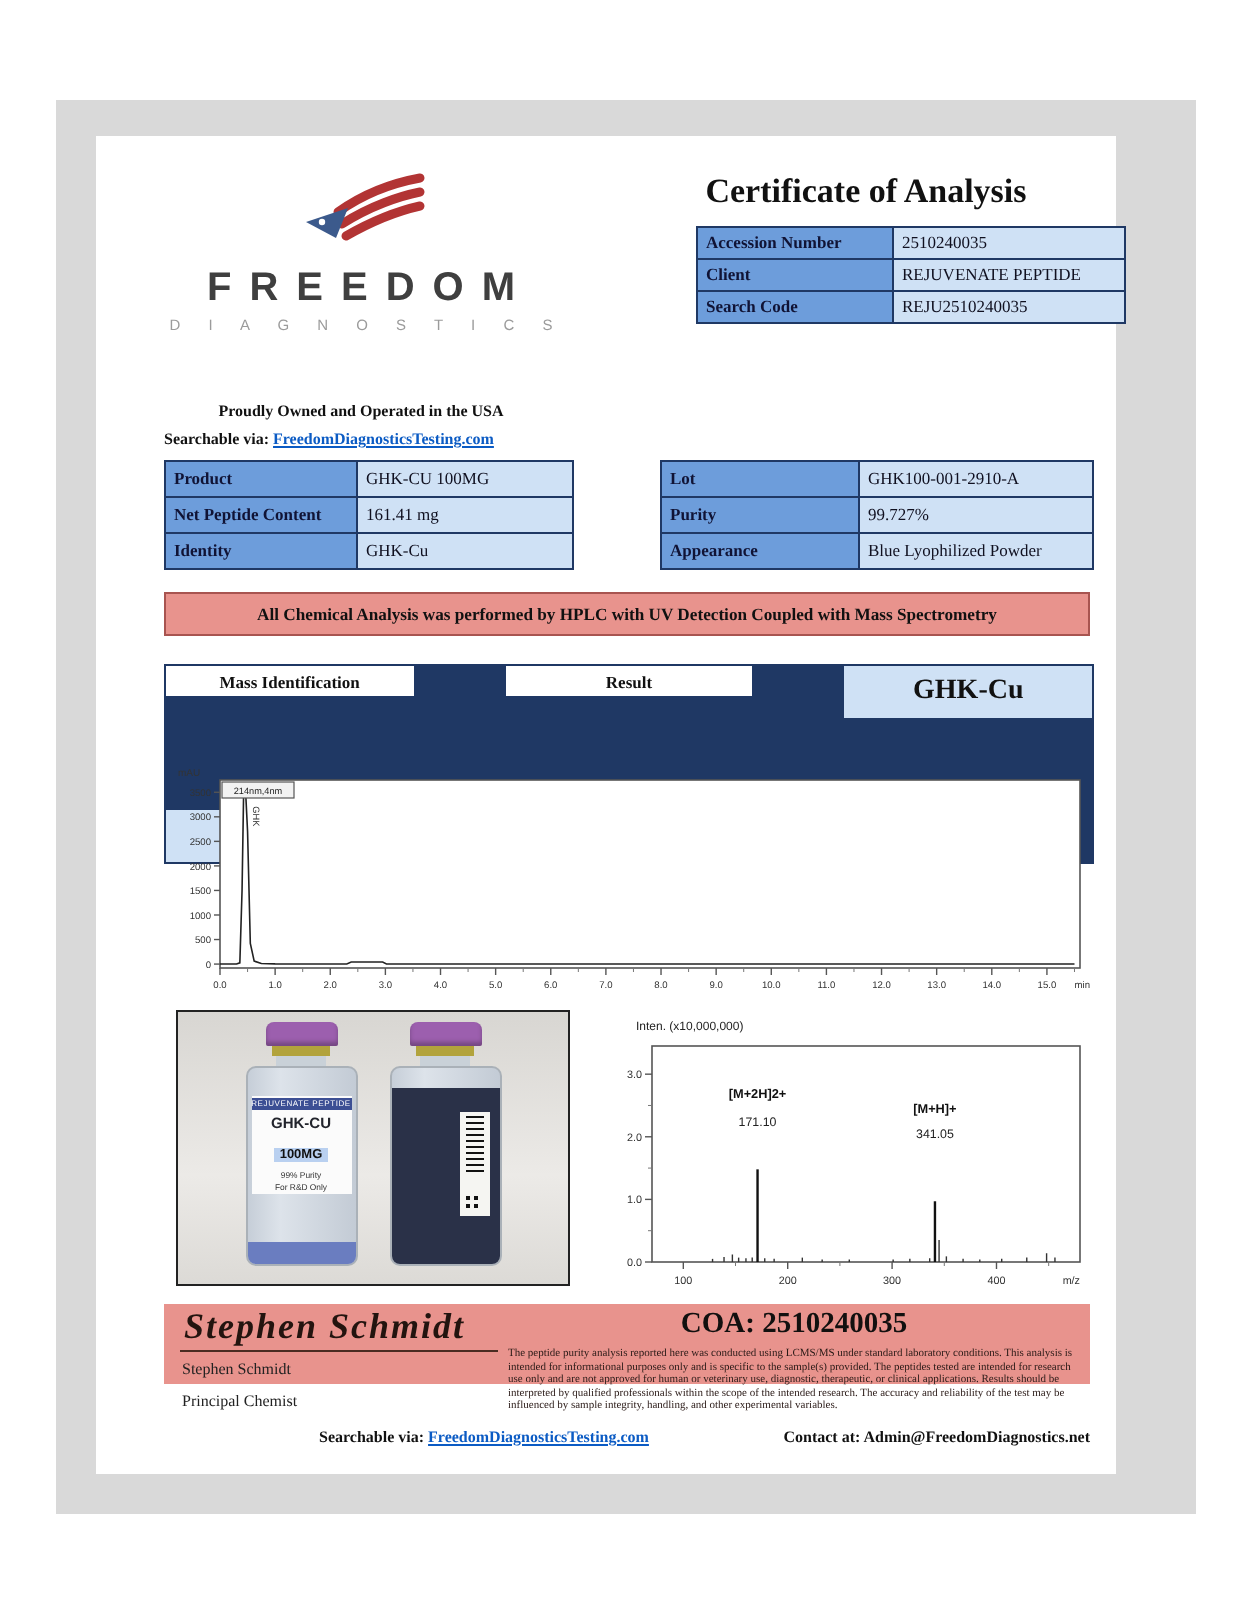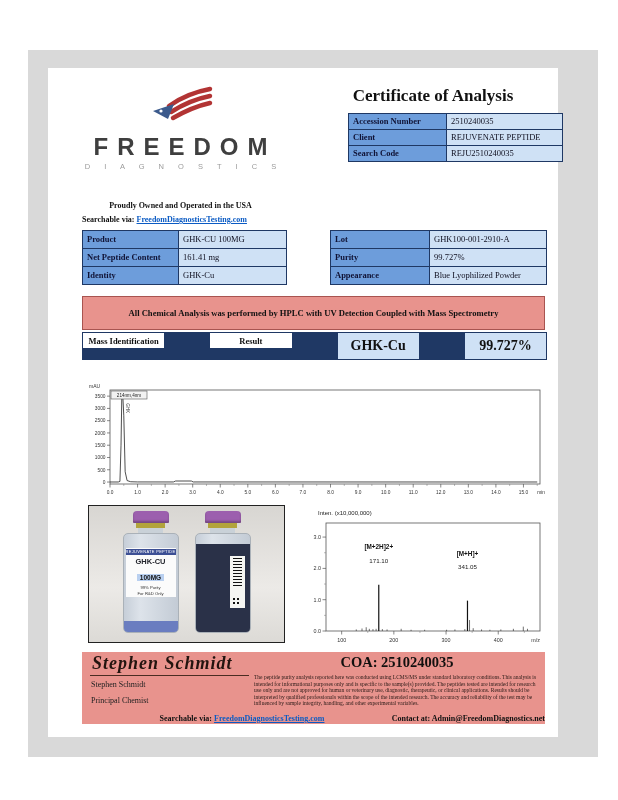--- a/index.html
+++ b/index.html
@@ -4,21 +4,21 @@
 <style>
   html,body{margin:0;padding:0;}
   body{width:618px;height:800px;position:relative;background:#ffffff;
        font-family:"Liberation Serif",serif;color:#111;overflow:hidden;}
   .scan-frame{position:absolute;left:28px;top:50px;width:570px;height:707px;background:#d9d9d9;}
   .page{position:absolute;left:48px;top:68px;width:510px;height:669px;background:#ffffff;}
 
   
   .logo-block{position:absolute;left:30px;top:16px;width:205px;text-align:center;}
   .eagle{display:block;margin:0 auto;}
-  .brand{font-family:"Liberation Sans",sans-serif;font-weight:bold;font-size:24px;
+  .brand{font-family:"Liberation Sans",sans-serif;font-weight:bold;font-size:20px;
          letter-spacing:9px;padding-left:9px;color:#3f3f3f;line-height:1.05;}
   .brand-sub{font-family:"Liberation Sans",sans-serif;font-size:7.5px;letter-spacing:6px;
          padding-left:6px;color:#9b9b9b;margin-top:3px;}
   .tagline{position:absolute;left:30px;top:133px;width:205px;text-align:center;
          font-weight:bold;font-size:8px;}
   .searchable-top{position:absolute;left:34px;top:147px;font-size:8px;font-weight:bold;}
   a.doc-link{color:#0b5bc4;text-decoration:underline;cursor:pointer;}
 
   .doc-title{position:absolute;left:270px;top:18px;width:230px;text-align:center;
          font-weight:bold;font-size:17px;}
@@ -28,29 +28,29 @@
           display:grid;grid-gap:1px;}
   .btable .cell{display:flex;align-items:center;padding:0 4px;font-size:8.5px;line-height:1;}
   .btable .lab{background:#6d9ddb;font-weight:bold;color:#101335;}
   .btable .val{background:#cfe1f5;color:#101020;}
   #info-table{left:300px;top:45px;width:213px;grid-template-columns:97px 1fr;grid-auto-rows:15px;}
   #date-table{left:284px;top:104px;width:213px;grid-template-columns:97px 1fr;grid-auto-rows:15px;}
   #product-table{left:34px;top:162px;width:203px;grid-template-columns:95px 1fr;grid-auto-rows:17px;}
   #lot-table{left:282px;top:162px;width:215px;grid-template-columns:98px 1fr;grid-auto-rows:17px;}
 
   
-  .banner{position:absolute;left:34px;top:228px;width:463px;height:34px;
+  .banner{position:absolute;left:34px;top:228px;width:463px;height:22px;
           background:#e8938d;border:1px solid #a85450;box-sizing:border-box;
           display:flex;align-items:center;justify-content:center;
           font-weight:bold;font-size:8.6px;text-align:center;}
 
   
   .mass-table{position:absolute;left:34px;top:264px;width:463px;
           border:1.5px solid #1f3864;background:#1f3864;display:grid;
-          grid-template-columns:1fr 1fr 1fr 1fr;grid-gap:1px;gap:46px;}
+          grid-template-columns:1fr 1fr 1fr;grid-gap:1px;gap:46px;}
   .mass-table .hcell{background:#ffffff;font-weight:bold;font-size:8.5px;height:15px;
           display:flex;align-items:center;justify-content:center;}
   .mass-table .dcell{background:#cfe1f5;font-weight:bold;font-size:14px;height:26px;
           display:flex;align-items:center;justify-content:center;}
 
   
   .chromo-wrap{position:absolute;left:35px;top:312px;}
   .spectrum-wrap{position:absolute;left:250px;top:437px;}
   svg text{font-family:"Liberation Sans",sans-serif;}
 
@@ -83,21 +83,21 @@
           display:flex;flex-direction:column;align-items:center;justify-content:space-between;
           padding:2px 0;box-sizing:border-box;}
   .barcode{width:9px;height:30px;
           background:repeating-linear-gradient(180deg,#111 0 1px,#f5f5f2 1px 3px);}
   .qr{width:8px;height:8px;background:
           repeating-linear-gradient(90deg,#111 0 2px,#f5f5f2 2px 4px),
           repeating-linear-gradient(180deg,#111 0 2px,#f5f5f2 2px 4px);
           background-blend-mode:lighten;}
 
   
-  .sig-block{position:absolute;left:34px;top:584px;width:463px;height:72px;background:#e8938d;}
+  .sig-block{position:absolute;left:34px;top:584px;width:463px;height:40px;background:#e8938d;}
   .sig-script{position:absolute;left:8px;top:1px;font-style:italic;font-weight:bold;
           font-size:18px;letter-spacing:1px;color:#23140f;
           border-bottom:1.2px solid #4a2c22;padding:0 16px 1px 2px;}
   .sig-name{position:absolute;left:9px;top:28px;font-size:8px;color:#222;}
   .sig-role{position:absolute;left:9px;top:44px;font-size:8px;color:#222;}
   .coa-line{position:absolute;left:170px;top:2px;width:290px;text-align:center;
           font-weight:bold;font-size:14.5px;color:#12100f;}
   .disclaimer{position:absolute;left:172px;top:22px;width:288px;font-size:5.5px;
           line-height:1.2;color:#2a1a17;text-align:left;}
 

